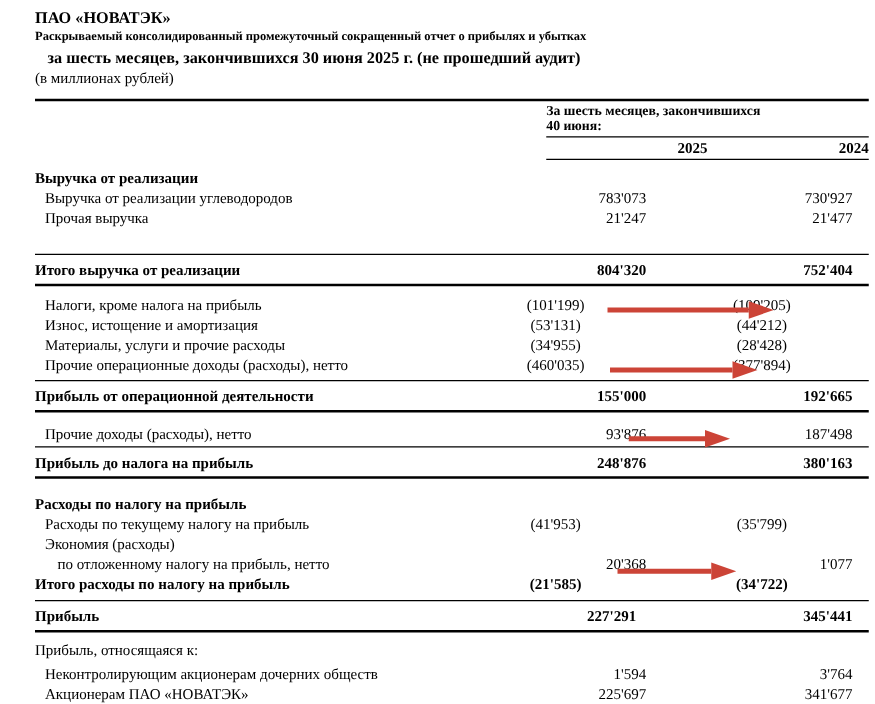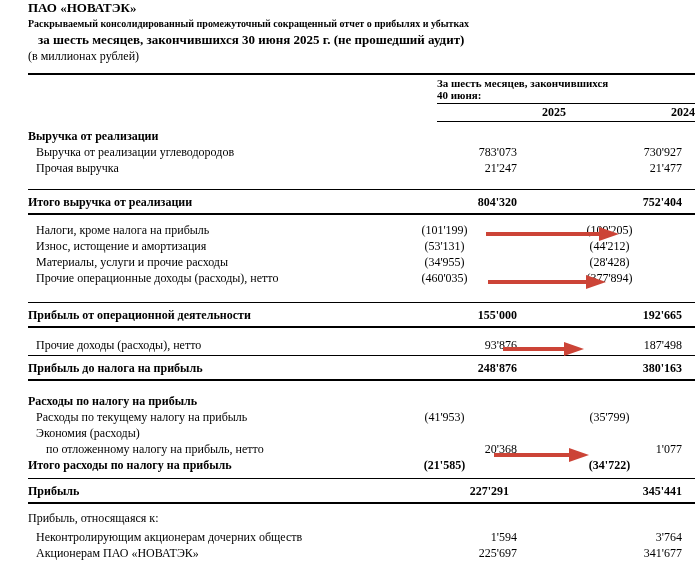--- a/index.html
+++ b/index.html
@@ -3,21 +3,21 @@
 <meta charset="utf-8">
 <style>
   html,body{margin:0;padding:0;background:#fff;}
   .page{
     width:700px;height:563px;box-sizing:border-box;
     background:#ffffff;color:#000;
     font-family:"Liberation Serif","DejaVu Serif",serif;
     padding:0 5px 0 28px;overflow:hidden;position:relative;
   }
   
-  .company{font-size:13px;font-weight:bold;line-height:16px;}
+  .company{font-size:13px;font-weight:bold;line-height:16px;padding-top:6px;}
   .h2{font-size:10px;font-weight:bold;line-height:16px;}
   .h3{font-size:13px;font-weight:bold;line-height:16px;padding-left:10px;}
   .units{font-size:12px;line-height:16px;}
   .rule-top{border-top:2px solid #000;margin-top:9px;height:0;}
   
   .colhead{width:258px;margin-left:auto;margin-top:2px;}
   .period{
     font-size:11px;font-weight:bold;text-align:left;line-height:12px;
     padding-bottom:2px;border-bottom:1.5px solid #000;
   }
@@ -30,23 +30,23 @@
   #rows{margin-top:6px;font-size:12px;}
   .row{display:flex;line-height:16px;position:relative;}
   .lab{flex:1;min-width:0;}
   .num{width:165px;flex:none;text-align:right;padding-right:13px;box-sizing:border-box;}
   .num.paren{padding-right:6px;text-align:center;}
   .row.section,.row.bold,.row.total{font-weight:bold;}
   .row.item .lab{padding-left:8px;}
   .row.item2 .lab{padding-left:18px;}
   .row.total{border-top:1.5px solid #000;border-bottom:2px solid #000;padding:4px 0 3px;}
   
-  #rows .row:nth-child(4){margin-top:13px;}
+  #rows .row:nth-child(4){margin-top:21px;}
   #rows .row:nth-child(5){margin-top:7px;}
-  #rows .row:nth-child(9){margin-top:16px;}
+  #rows .row:nth-child(9){margin-top:4px;}
   #rows .row:nth-child(10){margin-top:9px;}
   #rows .row:nth-child(11){margin-top:2px;}
   #rows .row:nth-child(12){margin-top:12px;}
   #rows .row:nth-child(17){margin-top:5px;gap:8px;}
   #rows .row:nth-child(18){margin-top:6px;}
   #rows .row:nth-child(19){margin-top:3px;}
   .rule-bottom{border-top:2.5px solid #000;margin-top:4px;height:0;}
   
   .arrow{position:absolute;display:flex;align-items:center;height:14px;z-index:2;pointer-events:none;}
   .arrow .shaft{flex:1;height:3.5px;background:currentColor;}

